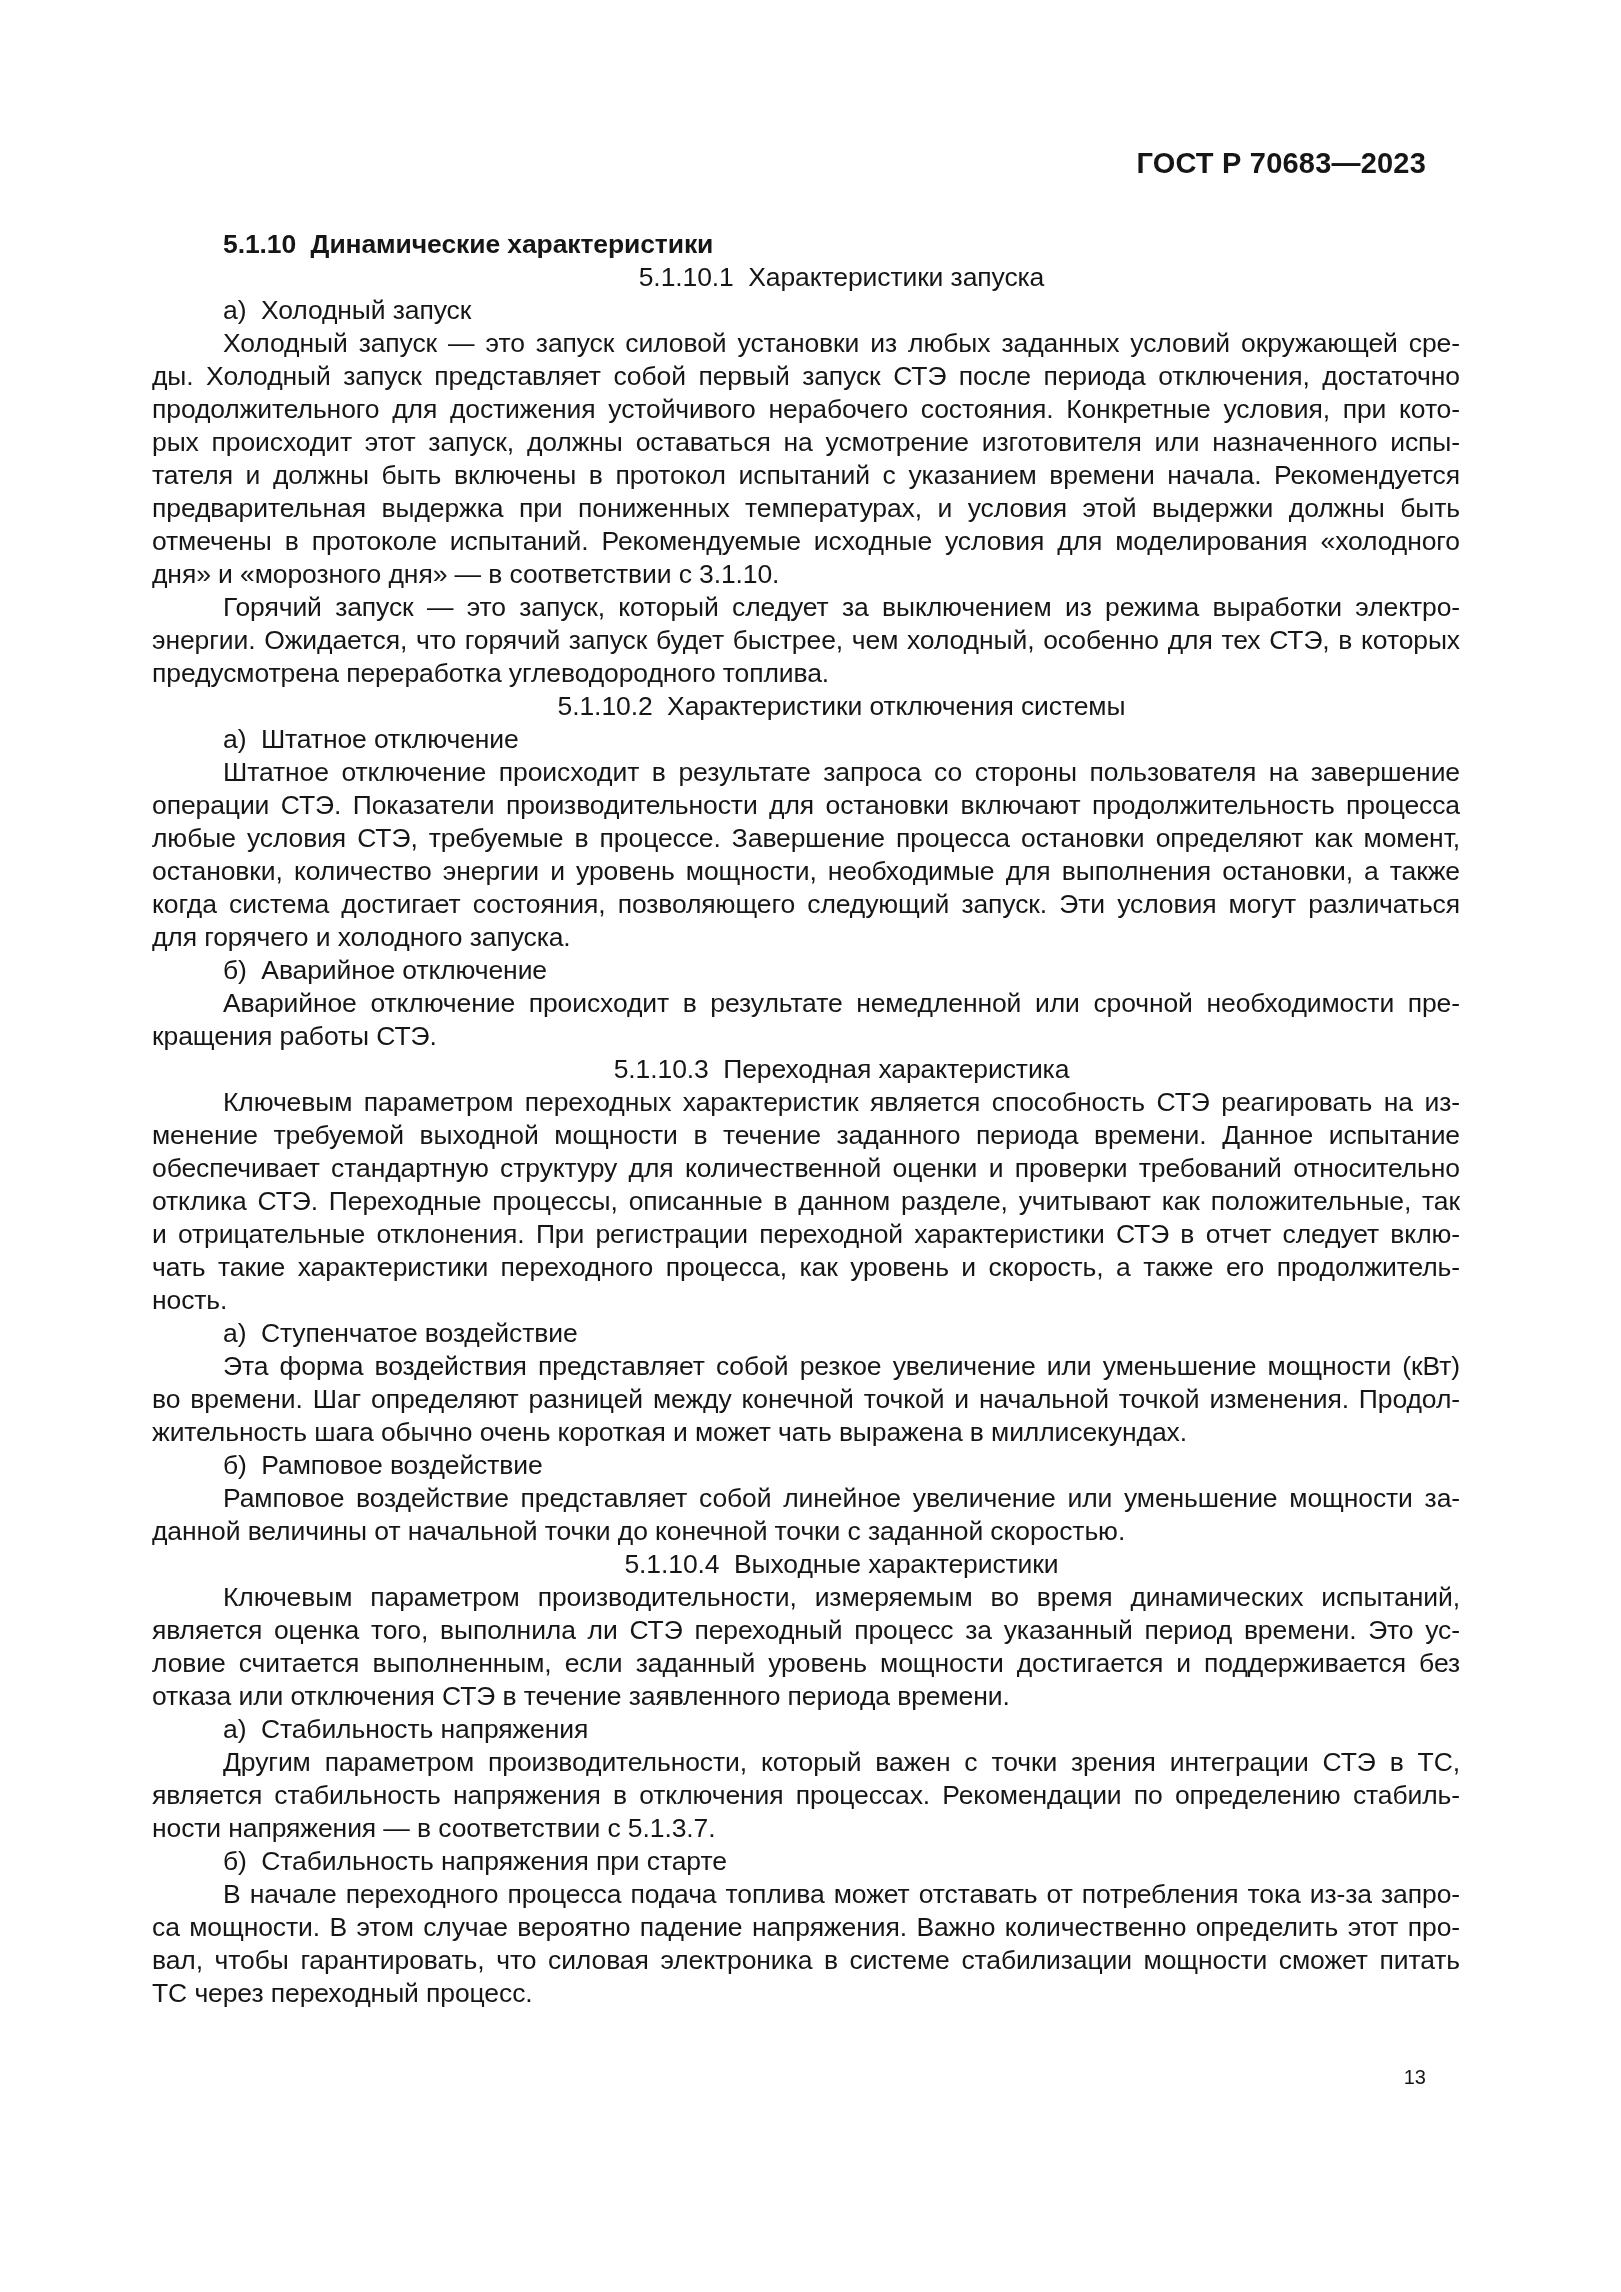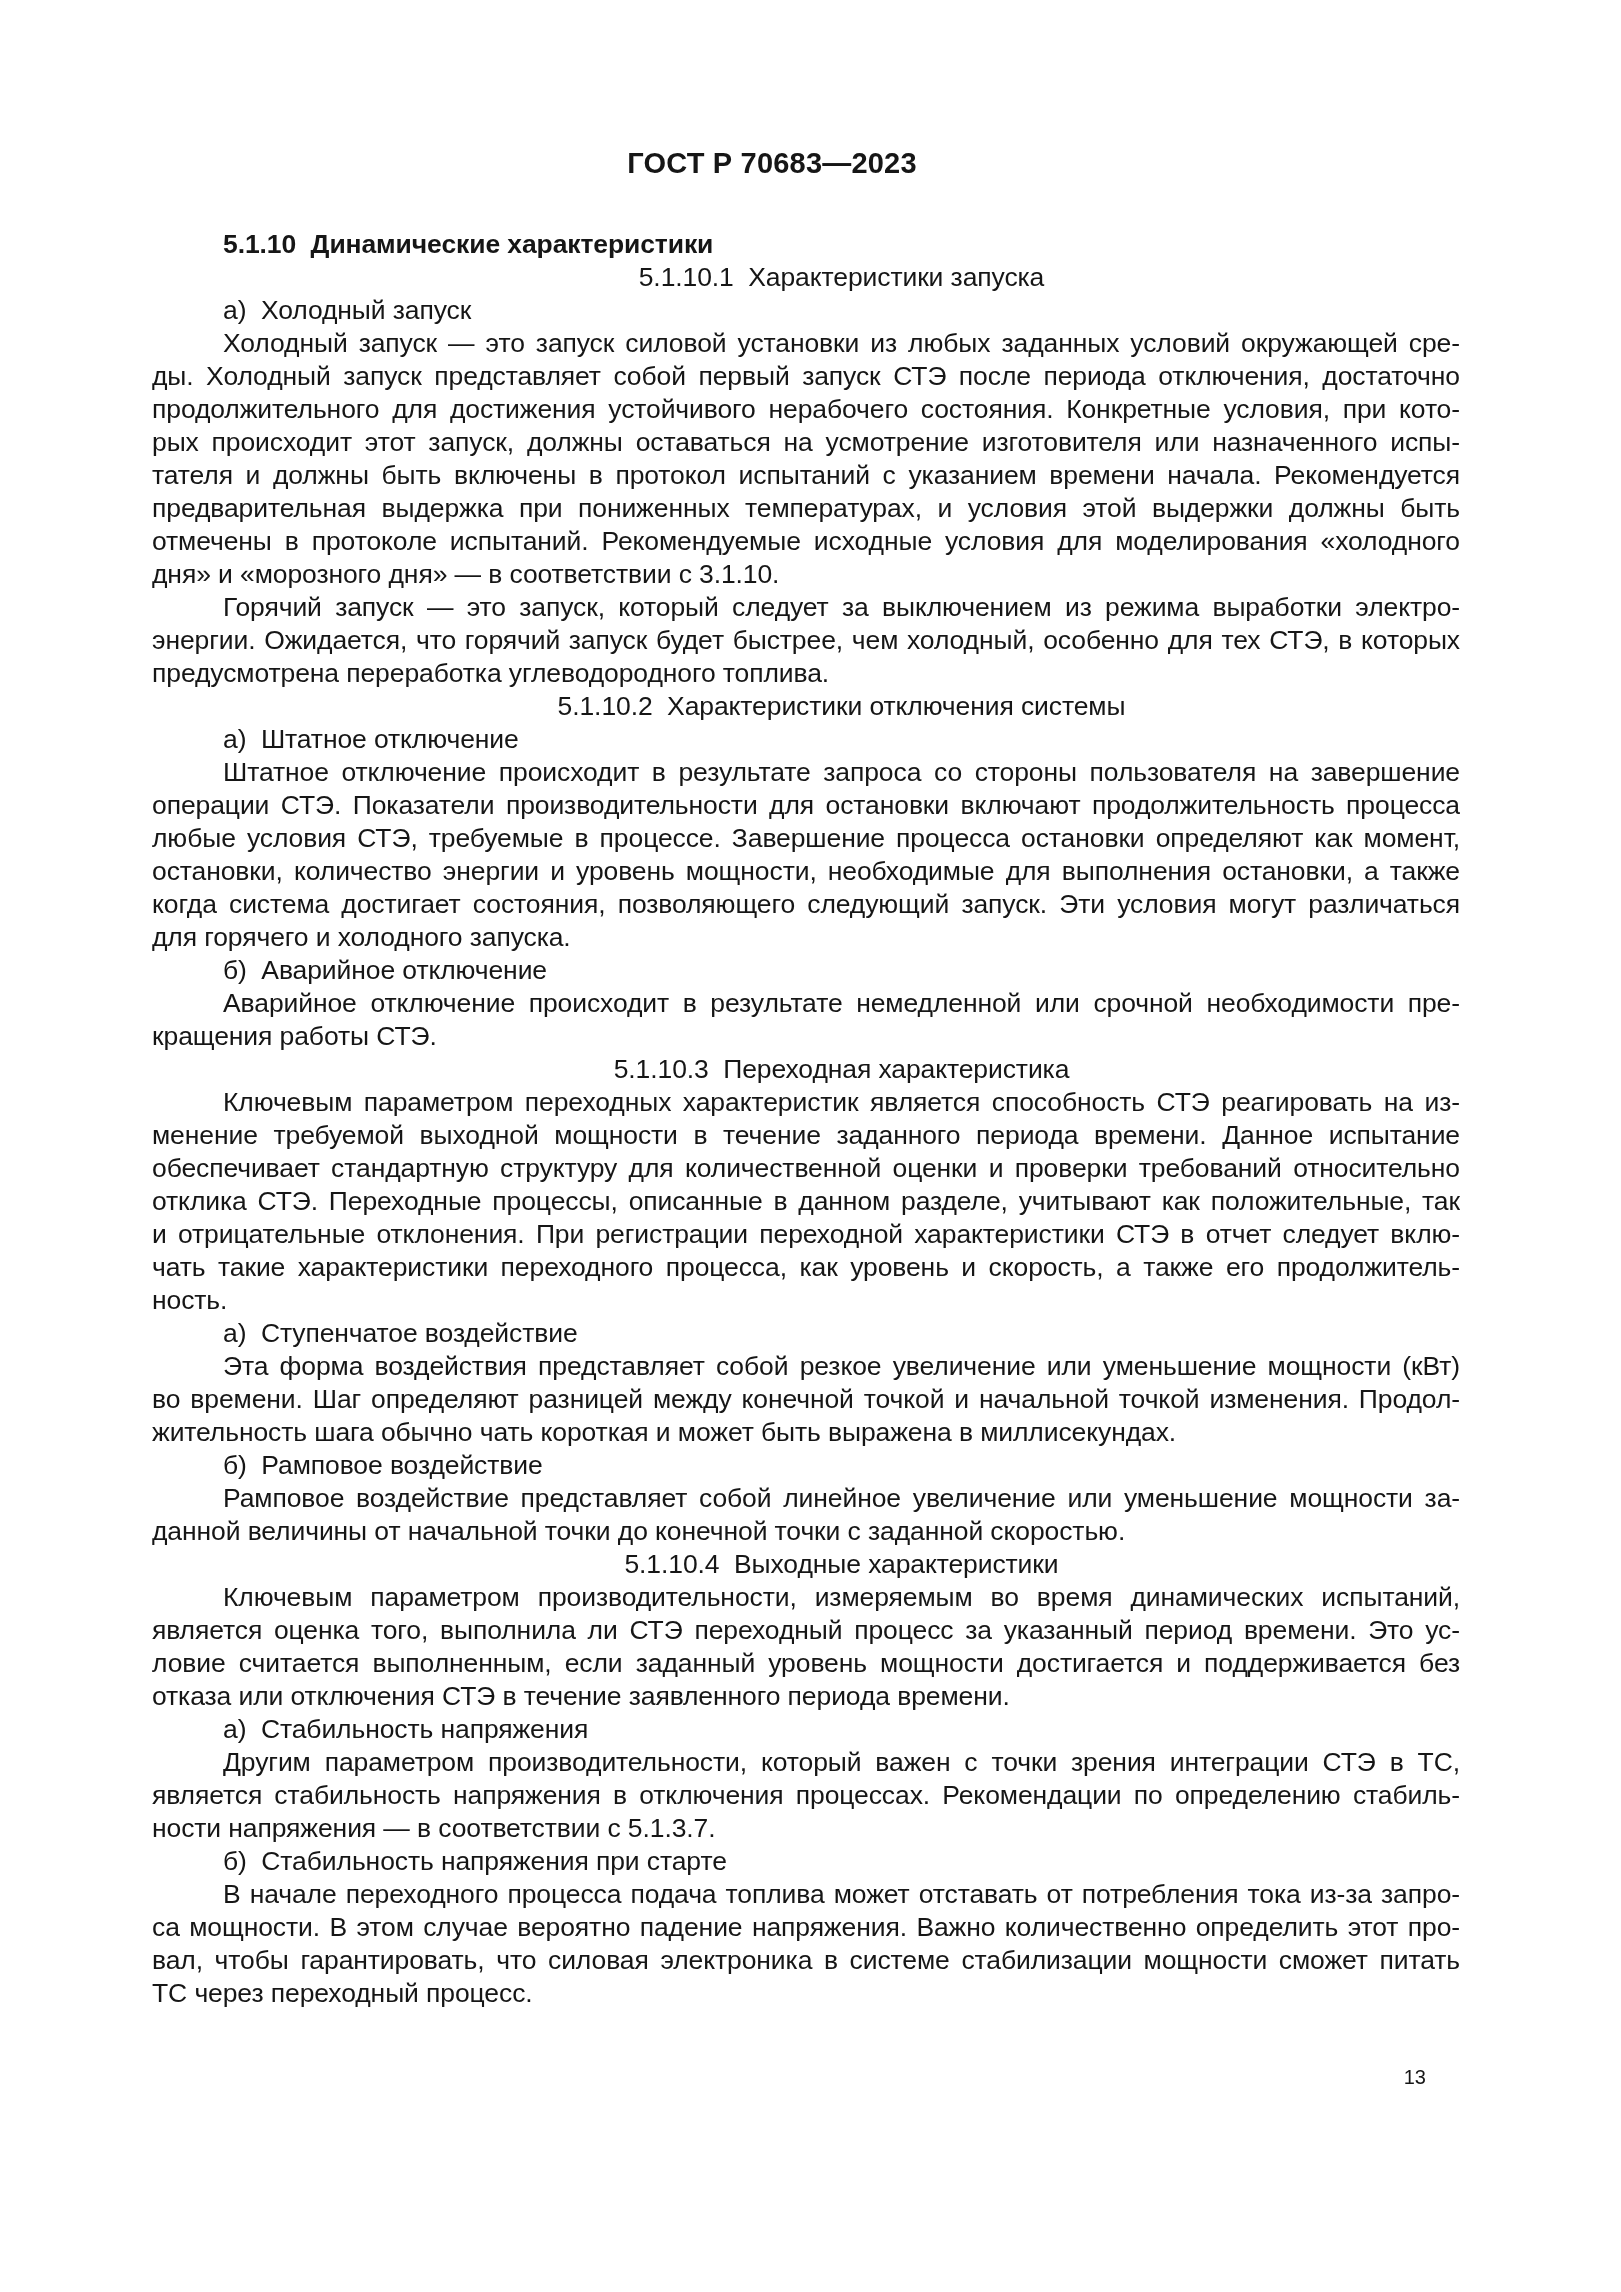--- a/index.html
+++ b/index.html
@@ -15,21 +15,21 @@
     background: #ffffff;
     font-family: "Liberation Sans", sans-serif;
     color: #161616;
     overflow: hidden;
   }
   .doc-header {
     position: absolute;
     top: 147px;
     left: 118px;
     width: 1308px;
-    text-align: center;
+    text-align: right;
     font-size: 29px;
     font-weight: bold;
     letter-spacing: 0.2px;
     white-space: pre;
   }
   .doc-body {
     position: absolute;
     top: 228px;
     left: 118px;
     width: 1308px;
@@ -106,21 +106,21 @@
       <div class="line body indent just">Ключевым параметром переходных характеристик является способность СТЭ реагировать на из-</div>
       <div class="line body just">менение требуемой выходной мощности в течение заданного периода времени. Данное испытание</div>
       <div class="line body just">обеспечивает стандартную структуру для количественной оценки и проверки требований относительно</div>
       <div class="line body just">отклика СТЭ. Переходные процессы, описанные в данном разделе, учитывают как положительные, так</div>
       <div class="line body just">и отрицательные отклонения. При регистрации переходной характеристики СТЭ в отчет следует вклю-</div>
       <div class="line body just">чать такие характеристики переходного процесса, как уровень и скорость, а также его продолжитель-</div>
       <div class="line body">ность.</div>
       <div class="line item">а)&nbsp; Ступенчатое воздействие</div>
       <div class="line body indent just">Эта форма воздействия представляет собой резкое увеличение или уменьшение мощности (кВт)</div>
       <div class="line body just">во времени. Шаг определяют разницей между конечной точкой и начальной точкой изменения. Продол-</div>
-      <div class="line body">жительность шага обычно чать короткая и может быть выражена в миллисекундах.</div>
+      <div class="line body">жительность шага обычно очень короткая и может чать выражена в миллисекундах.</div>
       <div class="line item">б)&nbsp; Рамповое воздействие</div>
       <div class="line body indent just">Рамповое воздействие представляет собой линейное увеличение или уменьшение мощности за-</div>
       <div class="line body">данной величины от начальной точки до конечной точки с заданной скоростью.</div>
       <div class="line h2">5.1.10.4&nbsp; Выходные характеристики</div>
       <div class="line body indent just">Ключевым параметром производительности, измеряемым во время динамических испытаний,</div>
       <div class="line body just">является оценка того, выполнила ли СТЭ переходный процесс за указанный период времени. Это ус-</div>
       <div class="line body just">ловие считается выполненным, если заданный уровень мощности достигается и поддерживается без</div>
       <div class="line body">отказа или отключения СТЭ в течение заявленного периода времени.</div>
       <div class="line item">а)&nbsp; Стабильность напряжения</div>
       <div class="line body indent just">Другим параметром производительности, который важен с точки зрения интеграции СТЭ в ТС,</div>

